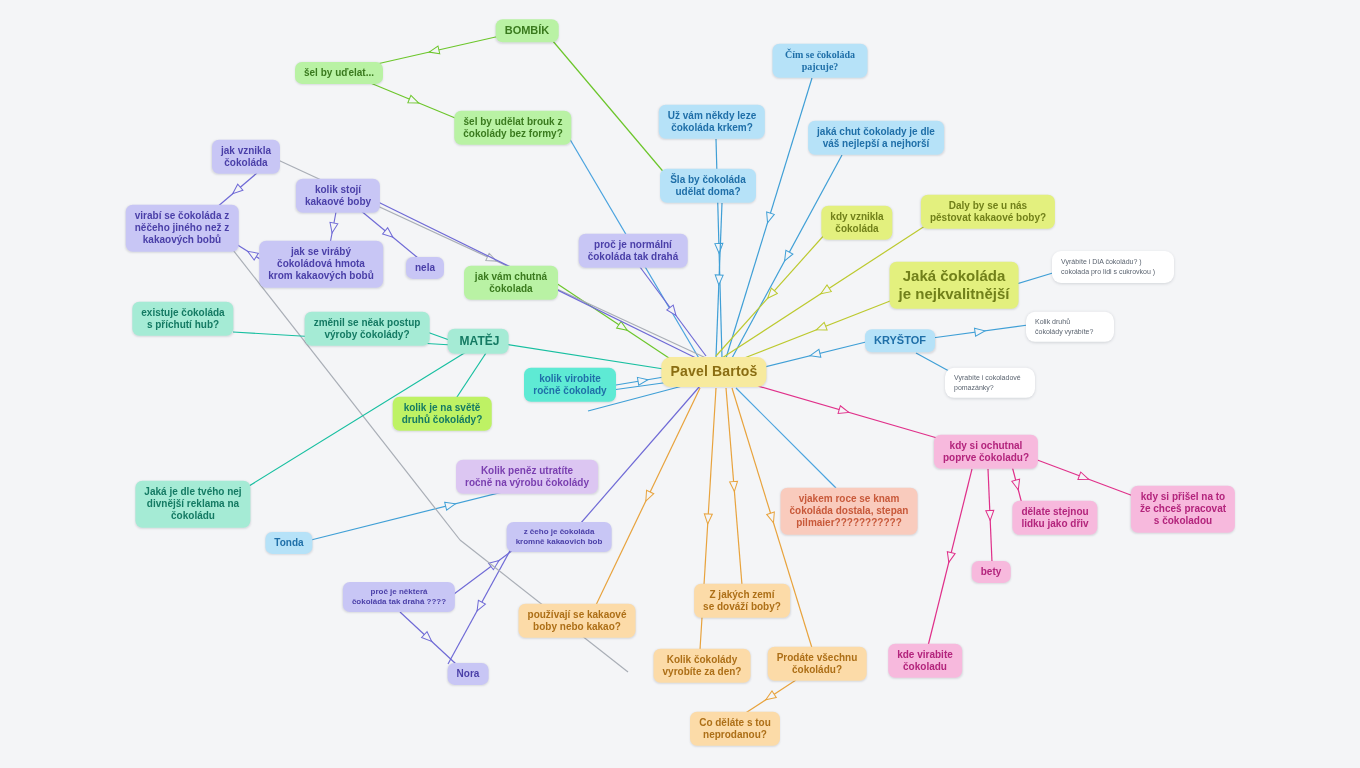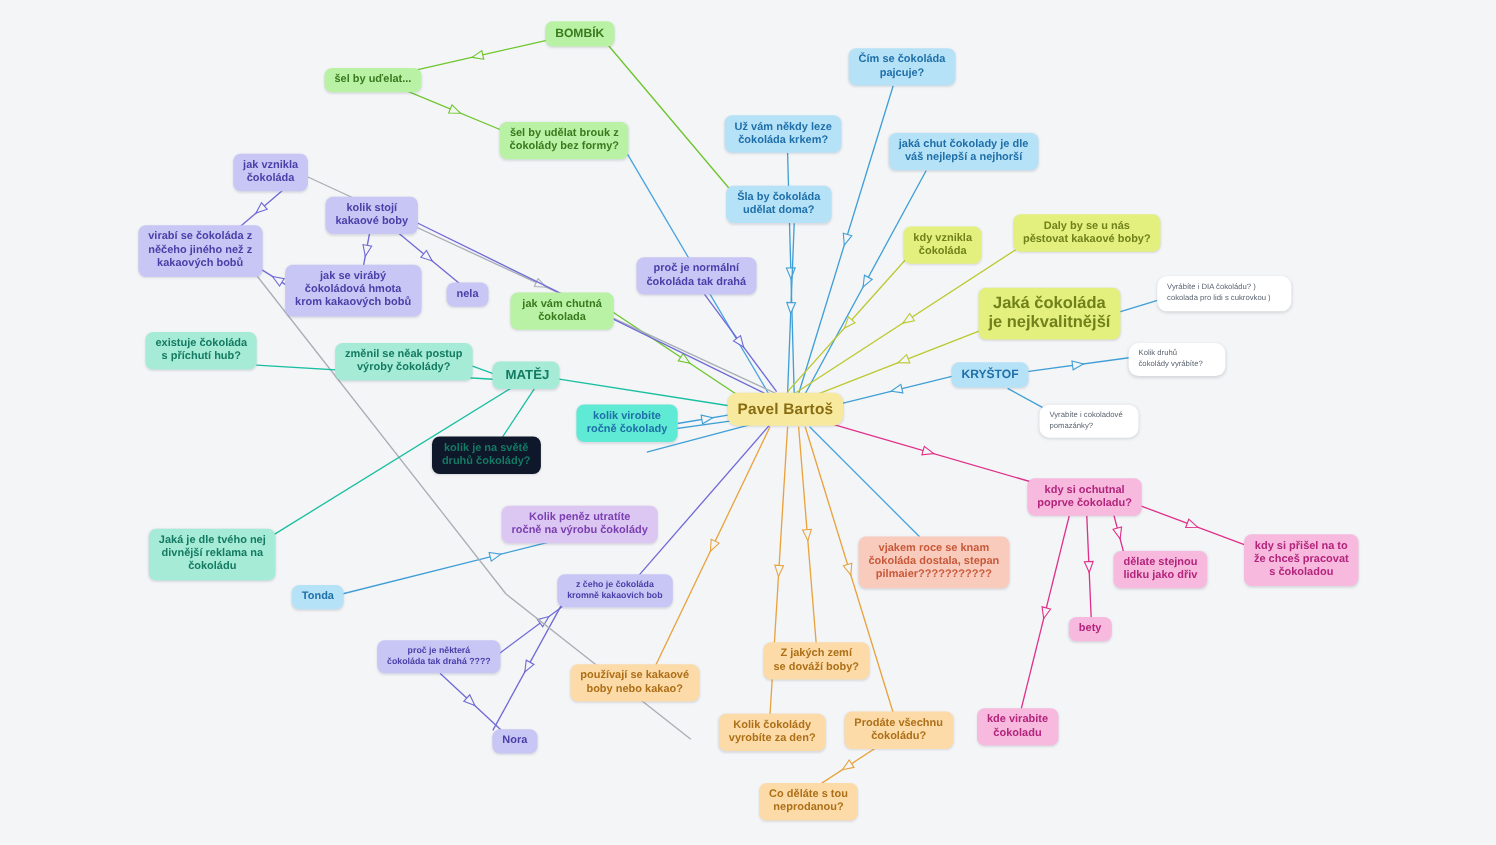--- a/index.html
+++ b/index.html
@@ -239,21 +239,21 @@
       </g>
     </svg>
   <div id="node-layer">
       <div class="node root" style="left: 714px; top: 372px; min-width: 98px; min-height: 30px; font-size: 14px; background: rgb(247, 234, 158); color: rgb(138, 109, 18);">Pavel Bartoš</div>
       <div class="node" style="left: 527px; top: 31px; min-width: 56px; min-height: 21px; font-size: 11px; background: rgb(185, 242, 164); color: rgb(58, 122, 30); text-align: center;">BOMBÍK</div>
       <div class="node" style="left: 339px; top: 73px; min-width: 86px; min-height: 21px; font-size: 10px; background: rgb(185, 242, 164); color: rgb(58, 122, 30);">šel by uďelat...</div>
       <div class="node" style="left: 513px; top: 128px; min-width: 114px; min-height: 33px; font-size: 10px; background: rgb(185, 242, 164); color: rgb(58, 122, 30);">šel by udělat brouk z
 čokolády bez formy?</div>
       <div class="node" style="left: 511px; top: 283px; min-width: 94px; min-height: 32px; font-size: 10px; background: rgb(185, 242, 164); color: rgb(58, 122, 30);">jak vám chutná
 čokolada</div>
-      <div class="node" style="left: 820px; top: 61px; min-width: 95px; min-height: 33px; font-size: 10px; background: rgb(182, 226, 248); color: rgb(31, 111, 168);">Čím se čokoláda
+      <div class="node" style="left: 820px; top: 61px; min-width: 95px; min-height: 33px; font-size: 10px; background: rgb(182, 226, 248); color: rgb(31, 111, 168); font-family: Liberation Serif, serif;">Čím se čokoláda
 pajcuje?</div>
       <div class="node" style="left: 712px; top: 122px; min-width: 104px; min-height: 33px; font-size: 10px; background: rgb(182, 226, 248); color: rgb(31, 111, 168);">Už vám někdy leze
 čokoláda krkem?</div>
       <div class="node" style="left: 876px; top: 138px; min-width: 130px; min-height: 33px; font-size: 10px; background: rgb(182, 226, 248); color: rgb(31, 111, 168);">jaká chut čokolady je dle
 váš nejlepší a nejhorší</div>
       <div class="node" style="left: 708px; top: 186px; min-width: 96px; min-height: 33px; font-size: 10px; background: rgb(182, 226, 248); color: rgb(31, 111, 168);">Šla by čokoláda
 udělat doma?</div>
       <div class="node" style="left: 900px; top: 341px; min-width: 62px; min-height: 21px; font-size: 11px; background: rgb(182, 226, 248); color: rgb(31, 111, 168);">KRYŠTOF</div>
       <div class="node" style="left: 570px; top: 385px; min-width: 92px; min-height: 32px; font-size: 10px; background: #5eead4; color: rgb(31, 111, 168);">kolik virobite
 ročně čokolady</div>
@@ -282,21 +282,21 @@
 čokoláda</div>
       <div class="node" style="left: 988px; top: 212px; min-width: 124px; min-height: 33px; font-size: 10px; background: rgb(227, 240, 126); color: rgb(113, 128, 26);">Daly by se u nás
 pěstovat kakaové boby?</div>
       <div class="node" style="left: 954px; top: 285px; min-width: 92px; min-height: 32px; font-size: 15px; background: rgb(227, 240, 126); color: rgb(113, 128, 26);">Jaká čokoláda
 je nejkvalitnější</div>
       <div class="node" style="left: 183px; top: 319px; min-width: 100px; min-height: 32px; font-size: 10px; background: rgb(165, 235, 213); color: rgb(20, 122, 99);">existuje čokoláda
 s příchutí hub?</div>
       <div class="node" style="left: 367px; top: 329px; min-width: 120px; min-height: 32px; font-size: 10px; background: rgb(165, 235, 213); color: rgb(20, 122, 99);">změnil se něak postup
 výroby čokolády?</div>
       <div class="node" style="left: 478px; top: 341px; min-width: 54px; min-height: 22px; font-size: 12px; background: rgb(165, 235, 213); color: rgb(20, 122, 99); padding-left: 12px;">MATĚJ</div>
-      <div class="node" style="left: 442px; top: 414px; min-width: 94px; min-height: 32px; font-size: 10px; background: #0f172a; color: rgb(20, 122, 99);">kolik je na světě
+      <div class="node" style="left: 442px; top: 414px; min-width: 94px; min-height: 32px; font-size: 10px; background: #bef264; color: rgb(20, 122, 99);">kolik je na světě
 druhů čokolády?</div>
       <div class="node" style="left: 193px; top: 504px; min-width: 112px; min-height: 44px; font-size: 10px; background: rgb(165, 235, 213); color: rgb(20, 122, 99);">Jaká je dle tvého nej
 divnější reklama na
 čokoládu</div>
       <div class="node" style="left: 986px; top: 452px; min-width: 96px; min-height: 33px; font-size: 10px; background: rgb(247, 185, 221); color: rgb(179, 36, 124);">kdy si ochutnal
 poprve čokoladu?</div>
       <div class="node" style="left: 1055px; top: 518px; min-width: 82px; min-height: 32px; font-size: 10px; background: rgb(247, 185, 221); color: rgb(179, 36, 124);">dělate stejnou
 lidku jako dřiv</div>
       <div class="node" style="left: 1183px; top: 509px; min-width: 96px; min-height: 44px; font-size: 10px; background: rgb(247, 185, 221); color: rgb(179, 36, 124);">kdy si přišel na to
 že chceš pracovat

